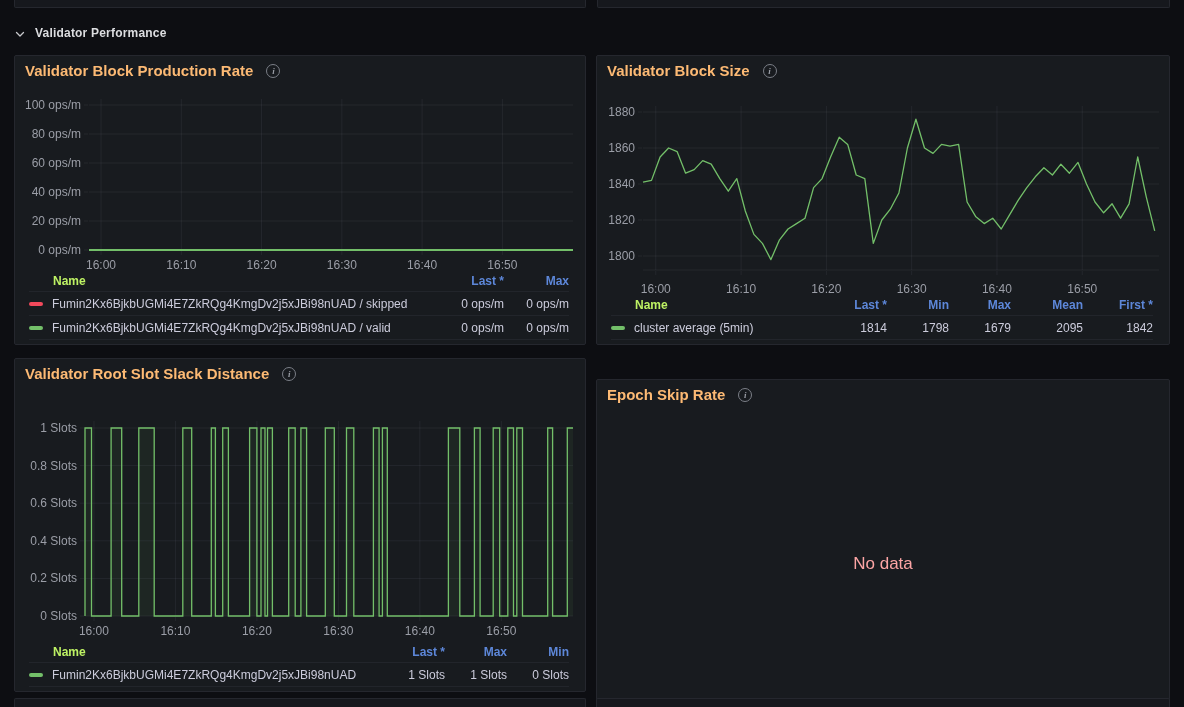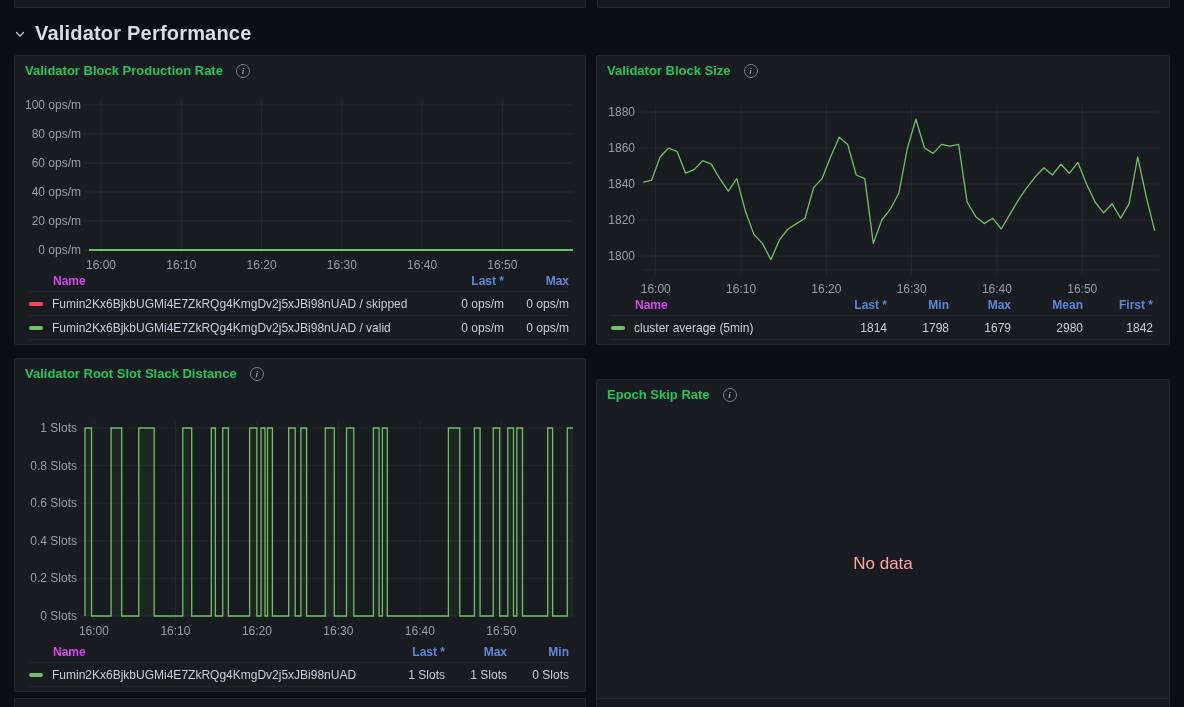--- a/index.html
+++ b/index.html
@@ -10,39 +10,39 @@
     font-family:"Liberation Sans","DejaVu Sans",sans-serif;
     color:#d8d9da;
   }
   .cut-panel{position:absolute;background:#16181d;border:1px solid #25272e;}
   .cut-panel.top{border-top:none;border-radius:0 0 2px 2px;top:0;height:8px;}
   .cut-panel.bottom{border-bottom:none;border-radius:2px 2px 0 0;top:698px;height:9px;}
   .section-header{
     position:absolute;left:14px;top:22px;height:22px;
     display:flex;align-items:center;gap:9px;cursor:pointer;
   }
-  .section-title{font-size:20px;font-weight:700;color:#dcdde0;letter-spacing:.2px;}
+  .section-title{font-size:12px;font-weight:700;color:#dcdde0;letter-spacing:.2px;}
   .chev{width:12px;height:12px;margin-top:2px;}
   .panel{
     position:absolute;background:#181b1f;border:1px solid #25272e;border-radius:2px;
   }
   .panel-header{
     position:absolute;left:0;top:0;right:0;height:30px;
     display:flex;align-items:center;padding:0 10px;cursor:pointer;
   }
-  .panel-title{font-size:13px;font-weight:700;color:#22c55e;margin:0;line-height:30px;}
+  .panel-title{font-size:15px;font-weight:700;color:#fdba74;margin:0;line-height:30px;}
   .info-icon{
     margin-left:13px;width:14px;height:14px;border:1.2px solid #7b7f87;border-radius:50%;
     color:#9a9ea6;font-size:9px;font-weight:700;display:flex;align-items:center;justify-content:center;
     font-family:"Liberation Serif","DejaVu Serif",serif;font-style:italic;cursor:pointer;flex:0 0 auto;
   }
   svg.chart{position:absolute;left:0;top:0;}
   .legend{position:absolute;left:14px;right:16px;bottom:4px;border-bottom:1px solid #22252b;font-size:12px;}
   .legend-header{display:flex;align-items:center;height:20px;}
-  .legend-name-h{flex:1;padding-left:24px;color:#d946ef;font-weight:700;}
+  .legend-name-h{flex:1;padding-left:24px;color:#bef264;font-weight:700;}
   .legend-col-h{color:#5d87d9;font-weight:700;text-align:right;cursor:pointer;}
   .legend-row{display:flex;align-items:center;height:24px;border-top:1px solid #22252b;}
   .legend-marker{width:14px;height:4px;border-radius:2px;margin-right:9px;flex:0 0 auto;}
   .legend-name{flex:1;color:#ccccdc;white-space:nowrap;overflow:hidden;text-overflow:ellipsis;cursor:pointer;}
   .legend-val{color:#ccccdc;text-align:right;white-space:nowrap;}
   .no-data{
     position:absolute;left:0;right:0;top:174px;text-align:center;
     color:#fca5a5;font-size:17px;
   }
 </style>
@@ -177,21 +177,21 @@
           <span class="legend-col-h" style="width: 62px;">Max</span>
           <span class="legend-col-h" style="width: 72px;">Mean</span>
           <span class="legend-col-h" style="width: 70px;">First *</span>
         </div>
         <div class="legend-row">
           <span class="legend-marker" style="background: rgb(115, 191, 105);"></span>
           <span class="legend-name">cluster average (5min)</span>
           <span class="legend-val" style="width: 64px;">1814</span>
           <span class="legend-val" style="width: 62px;">1798</span>
           <span class="legend-val" style="width: 62px;">1679</span>
-          <span class="legend-val" style="width: 72px;">2980</span>
+          <span class="legend-val" style="width: 72px;">2095</span>
           <span class="legend-val" style="width: 70px;">1842</span>
         </div>
       </div>
   </div>
 
   <div class="panel" id="p-root_slot_slack" style="left:14px;top:358px;width:572px;height:334px;">
     <div class="panel-header">
       <h2 class="panel-title">Validator Root Slot Slack Distance</h2>
       <span class="info-icon">i</span>
     </div>

